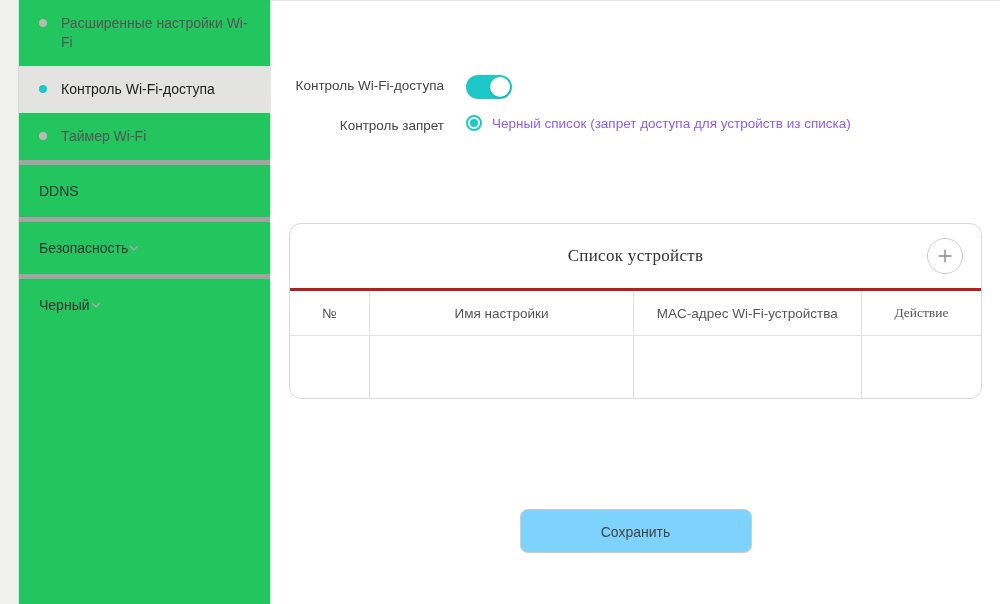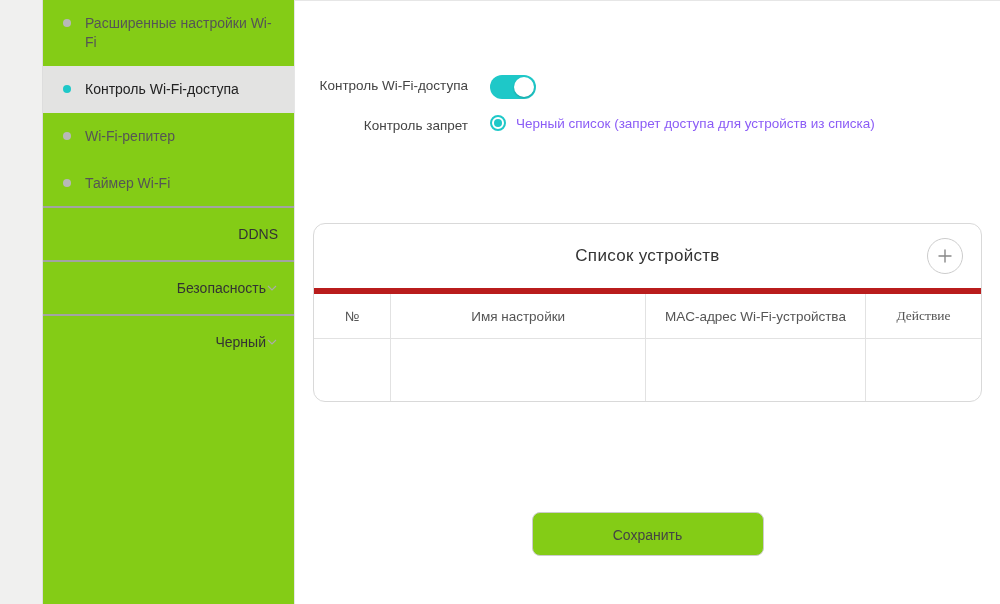--- a/index.html
+++ b/index.html
@@ -8,23 +8,23 @@
       font-size: 14px;
       color: #333;
       background: #f0f0ef;
       width: 1000px;
       height: 604px;
       overflow: hidden;
       display: flex;
     }
     .sidebar {
       width: 252px;
-      background: #84cc16;
+      background: #22c55e;
       border-left: 1px solid #ddd;
-      margin-left: 42px;
+      margin-left: 18px;
     }
     .sidebar-item {
       display: flex;
       align-items: flex-start;
       padding: 14px 16px 14px 20px;
       cursor: pointer;
       color: #555;
     }
     .sidebar-item.active {
       background: #e3e3e2;
@@ -41,25 +41,25 @@
     }
     .sidebar-item.active .bullet {
       background: #1ec8c8;
     }
     .sidebar-item .label {
       line-height: 1.35;
     }
     .sidebar-section {
       display: flex;
       align-items: center;
-      justify-content: flex-end;
+      justify-content: flex-start;
       padding: 18px 16px 18px 20px;
       cursor: pointer;
       color: #333;
-      border-top: 2px solid #a3a3a3;
+      border-top: 5px solid #a3a3a3;
     }
     .chevron {
       width: 12px;
       height: 12px;
       display: inline-flex;
       align-items: center;
       justify-content: center;
       color: #999;
     }
     .main {
@@ -148,21 +148,22 @@
       border: 1px solid #d9d9d9;
       border-radius: 12px;
       overflow: hidden;
     }
     .panel-header {
       display: flex;
       align-items: center;
       justify-content: center;
       position: relative;
       padding: 22px 18px;
-      border-bottom: 6px solid #b91c1c;
+      border-bottom: 3px solid #b91c1c;
+      font-family: Liberation Serif, serif;
     }
     .panel-title {
       font-size: 17px;
       color: #333;
       letter-spacing: .3px;
     }
     .add-btn {
       position: absolute;
       right: 18px;
       top: 50%;
@@ -201,21 +202,21 @@
     .col-name { width: 238px; }
     .col-mac { width: 206px; }
     .col-action { width: 108px; }
     .save-btn {
       display: block;
       margin: 110px auto 0 auto;
       width: 232px;
       height: 44px;
       border: 1px solid #ccc;
       border-radius: 8px;
-      background: #84cc16;
+      background: #7dd3fc;
       text-align: center;
       line-height: 44px;
       color: #444;
       font-size: 14px;
       cursor: pointer;
     }
   </style>
 </head>
 <body>
 
@@ -225,24 +226,20 @@
     <span class="bullet"></span>
     <span class="label">Расширенные настройки Wi-Fi</span>
   </div>
 
   <div class="sidebar-item active">
     <span class="bullet"></span>
     <span class="label">Контроль Wi-Fi-доступа</span>
   </div>
 
 
-  <div class="sidebar-item">
-    <span class="bullet"></span>
-    <span class="label">Wi-Fi-репитер</span>
-  </div>
 
   <div class="sidebar-item">
     <span class="bullet"></span>
     <span class="label">Таймер Wi-Fi</span>
   </div>
 
   <div class="sidebar-section">
     <span>DDNS</span>
   </div>
 

